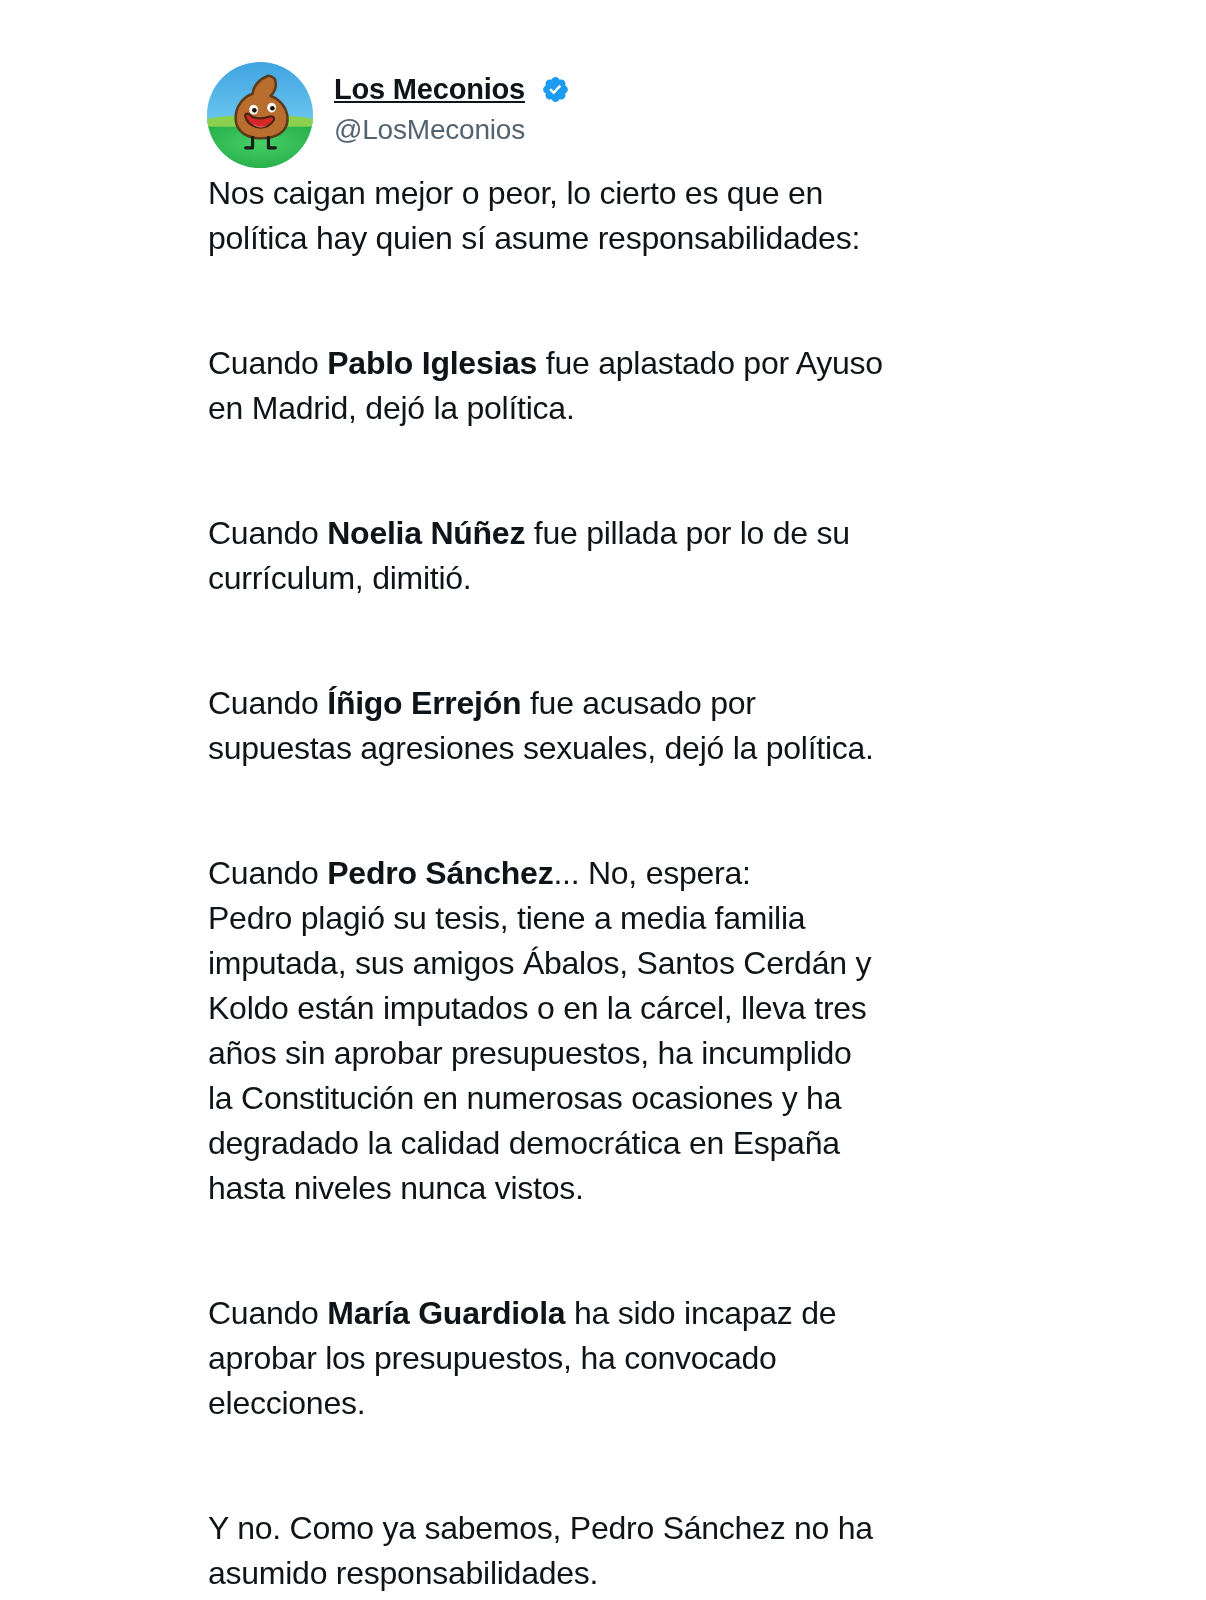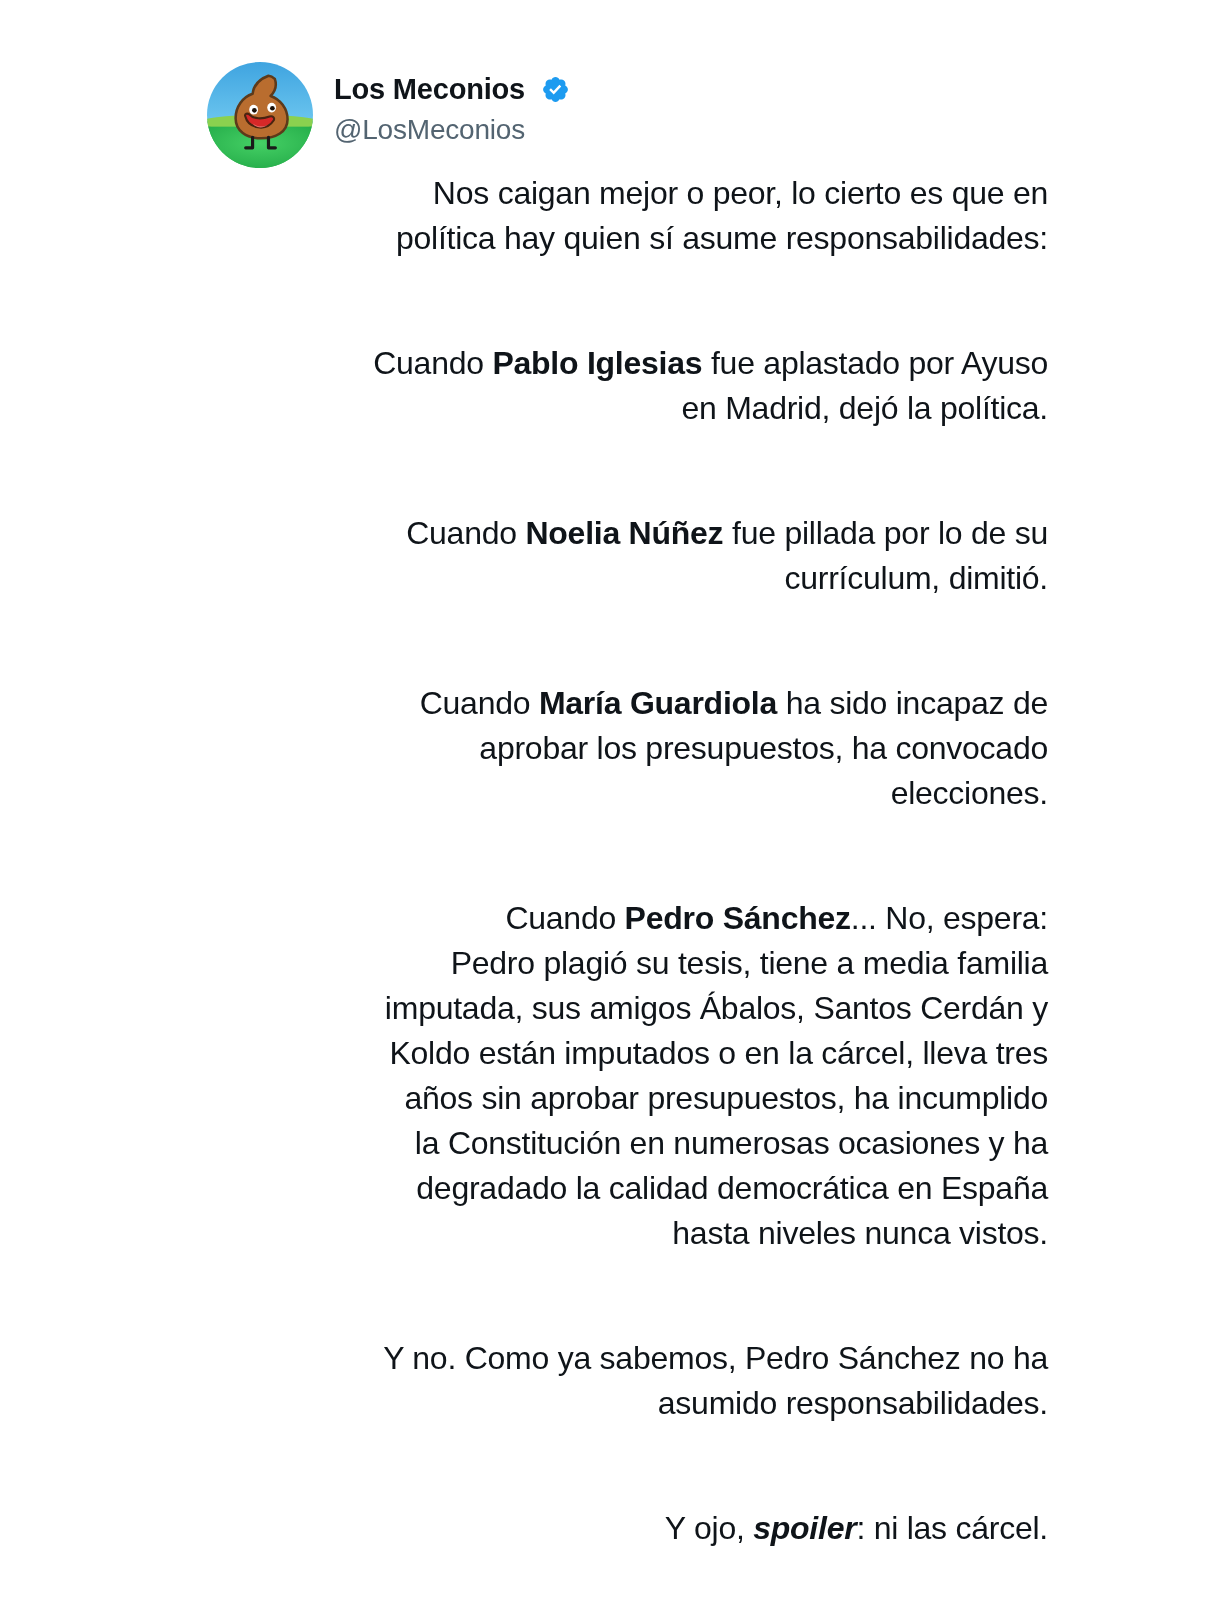--- a/index.html
+++ b/index.html
@@ -15,21 +15,21 @@
   
   .avatar {
     position: absolute; left: 207px; top: 62px;
     width: 106px; height: 106px;
     border-radius: 50%;
     overflow: hidden;
   }
   .avatar svg { width: 100%; height: 100%; display: block; }
 
   .author { position: absolute; left: 334px; top: 72px; }
-  .author-name-row { display: flex; align-items: center; gap: 16px; }
+  .author-name-row { display: flex; align-items: center; gap: 16px; text-decoration: underline; }
   .author-name {
     font-weight: 700;
     font-size: 29px;
     line-height: 34px;
     letter-spacing: -0.2px;
     color: #0f1419;
   }
   .badge { width: 29px; height: 29px; display: inline-block; }
   .badge svg { width: 29px; height: 29px; display: block; }
   .author-handle {
@@ -42,21 +42,21 @@
 
   
   .tweet-text {
     position: absolute; left: 208px; top: 171px;
     width: 840px;
     font-size: 32px;
     line-height: 45px;
     letter-spacing: -0.25px;
     color: #0f1419;
   }
-  .tweet-text p { margin: 0; white-space: pre-line; text-align: right; }
+  .tweet-text p { margin: 0; white-space: pre-line; }
   .tweet-text p + p { margin-top: 80px; }
   .tweet-text .b { font-weight: 700; }
   .tweet-text .i { font-style: italic; font-weight: bold; }
 </style>
 </head>
 <body>
 
 <div class="avatar">
   <svg viewBox="0 0 100 100" aria-hidden="true">
     <defs>
@@ -109,27 +109,29 @@
   <div class="author-handle">@LosMeconios</div>
 </div>
 
 <div class="tweet-text">
     <p><span>Nos caigan mejor o peor, lo cierto es que en
 política hay quien sí asume responsabilidades:</span></p>
     <p><span>Cuando </span><span class="b">Pablo Iglesias</span><span> fue aplastado por Ayuso
 en Madrid, dejó la política.</span></p>
     <p><span>Cuando </span><span class="b">Noelia Núñez</span><span> fue pillada por lo de su
 currículum, dimitió.</span></p>
-    <p><span>Cuando </span><span class="b">María Guardiola</span><span> ha sido incapaz de
-aprobar los presupuestos, ha convocado
-elecciones.</span></p>
+    <p><span>Cuando </span><span class="b">Íñigo Errejón</span><span> fue acusado por
+supuestas agresiones sexuales, dejó la política.</span></p>
     <p><span>Cuando </span><span class="b">Pedro Sánchez</span><span>... No, espera:
 Pedro plagió su tesis, tiene a media familia
 imputada, sus amigos Ábalos, Santos Cerdán y
 Koldo están imputados o en la cárcel, lleva tres
 años sin aprobar presupuestos, ha incumplido
 la Constitución en numerosas ocasiones y ha
 degradado la calidad democrática en España
 hasta niveles nunca vistos.</span></p>
+    <p><span>Cuando </span><span class="b">María Guardiola</span><span> ha sido incapaz de
+aprobar los presupuestos, ha convocado
+elecciones.</span></p>
     <p><span>Y no. Como ya sabemos, Pedro Sánchez no ha
 asumido responsabilidades.</span></p>
     <p><span>Y ojo, </span><span class="i">spoiler</span><span>: ni las cárcel.</span></p>
   </div>
 
 </body></html>

